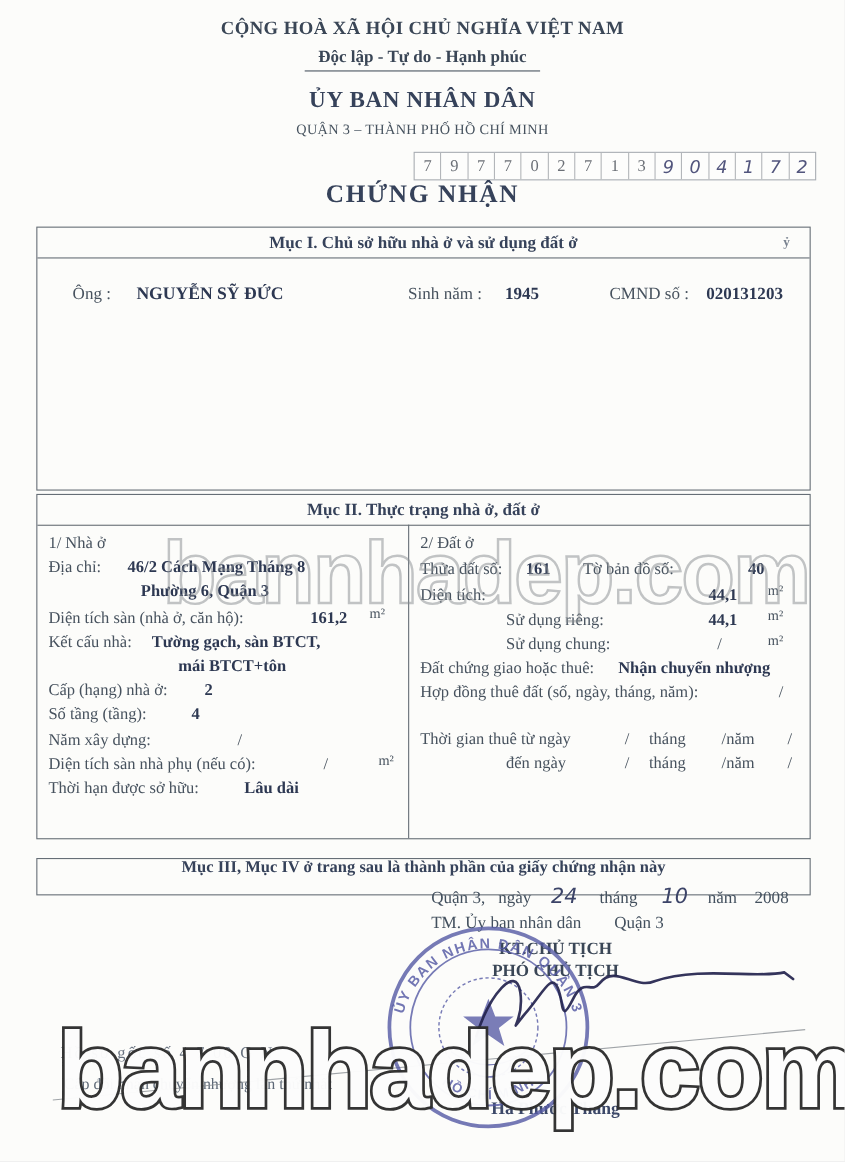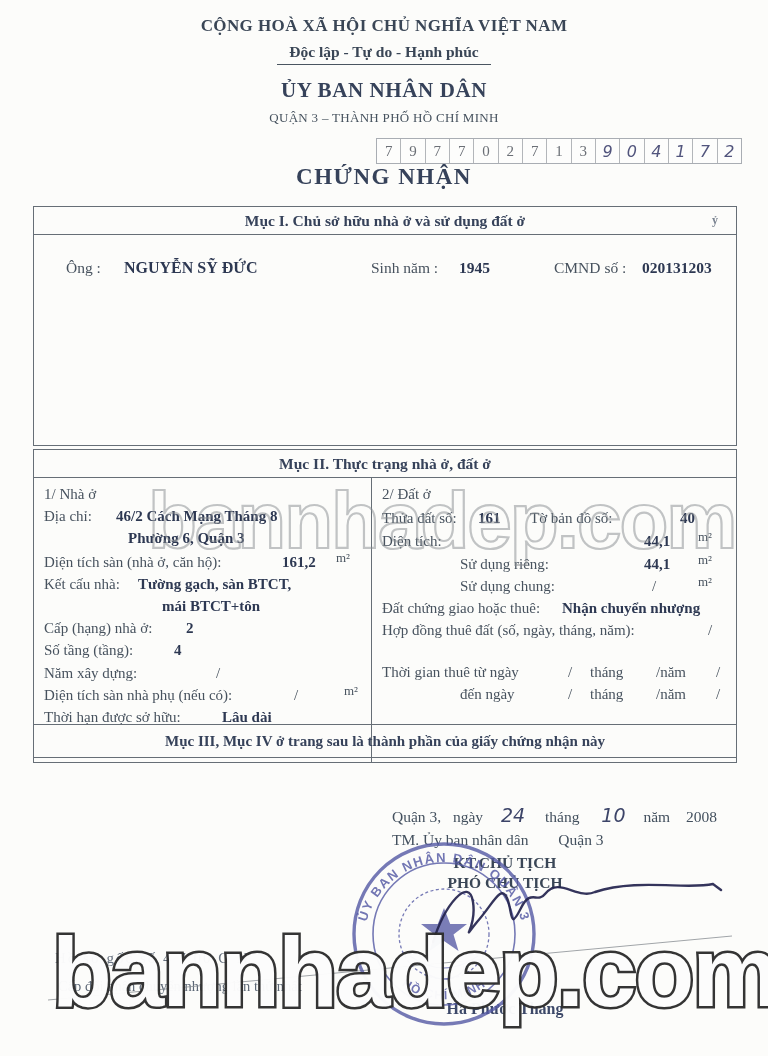--- a/index.html
+++ b/index.html
@@ -25,21 +25,21 @@
   .serial .hand{font-family:"DejaVu Sans",sans-serif;font-size:16px;color:#52557d;font-style:italic;}
   
   .doc-title{left:0;right:0;top:164px;font-size:23px;font-weight:bold;letter-spacing:1.5px;color:#36425a;}
   
   .box{border:1.6px solid #666e76;background:transparent;}
   .box-hdr{position:absolute;left:0;right:0;top:0;height:27px;border-bottom:1.2px solid #666e76;
     display:flex;align-items:center;justify-content:center;font-size:15.5px;font-weight:bold;color:#36425a;}
   .box1{left:33px;top:206px;width:702px;height:238px;}
   .box2{left:33px;top:449px;width:702px;height:312px;}
   .box2 .divider{position:absolute;left:337px;top:27px;bottom:0;width:0;border-left:1.2px solid #666e76;}
-  .box3{left:33px;top:724px;width:702px;height:32px;display:flex;align-items:center;justify-content:center;
+  .box3{left:33px;top:780px;width:702px;height:32px;display:flex;align-items:flex-start;justify-content:center;
     font-size:15px;font-weight:bold;color:#36425a;border:1.3px solid #666e76;}
   .lbl{font-size:15px;color:#47525e;}
   .val{font-size:15px;font-weight:bold;color:#2d3852;}
   .unit{font-size:13px;color:#47525e;}
   .fld{position:absolute;white-space:nowrap;}
   
   .owner-row .lbl,.owner-row .val{font-size:15.5px;}
   
   .artifact{font-size:12px;color:#7a8390;}
   

